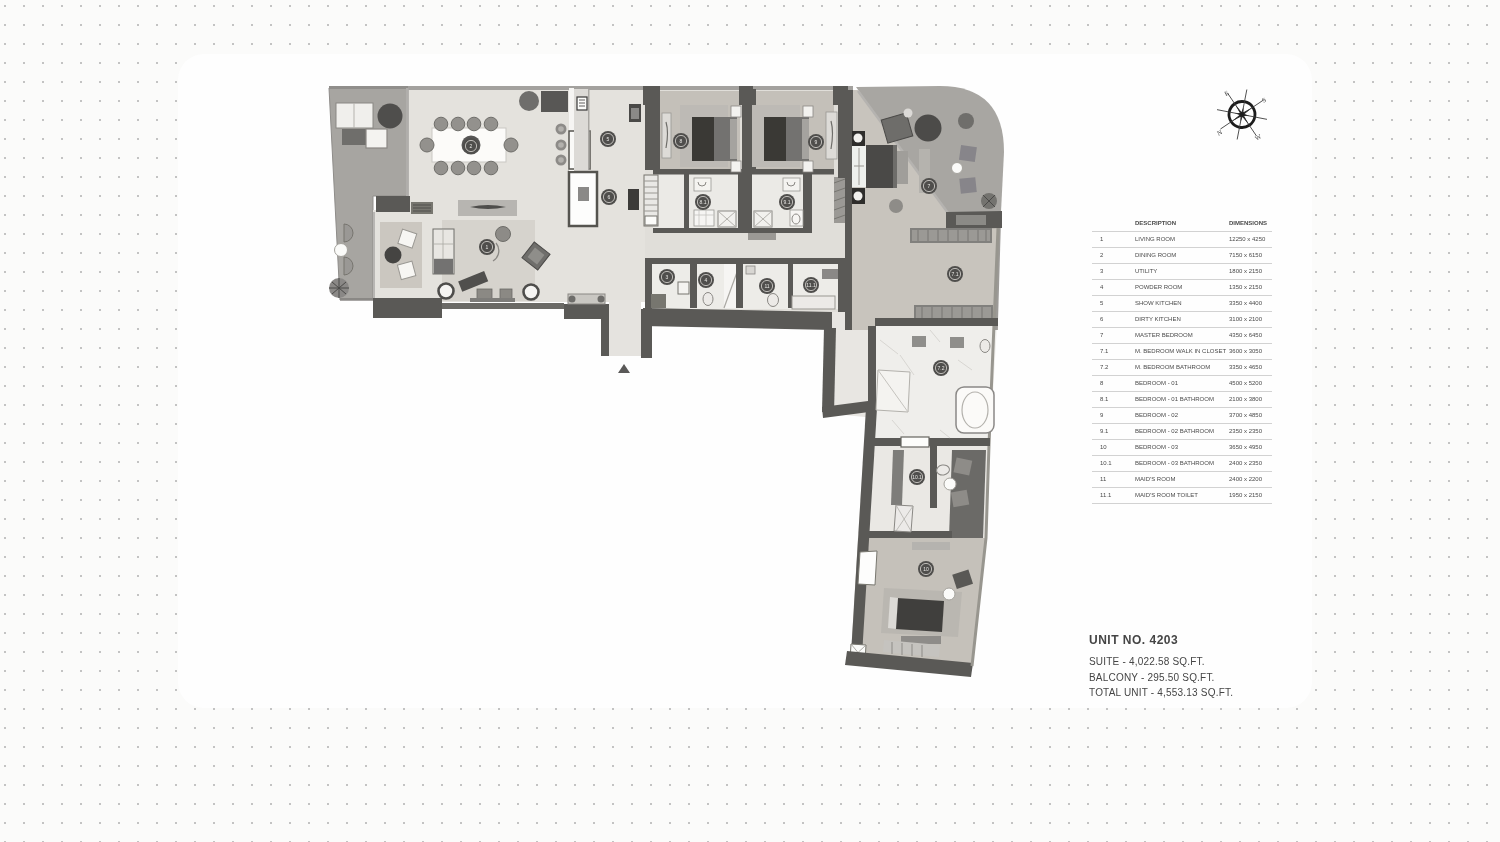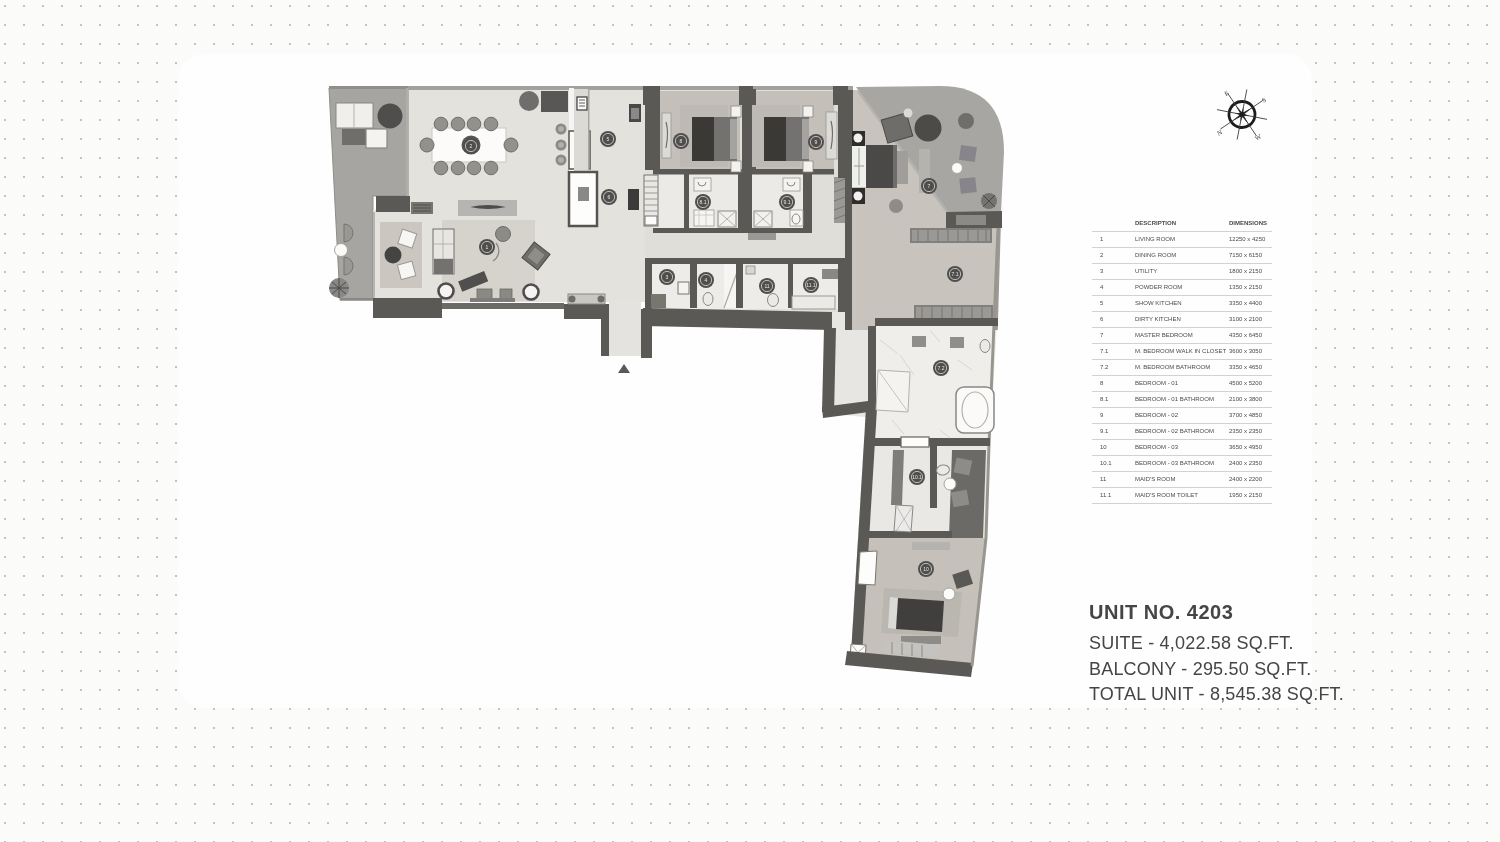--- a/index.html
+++ b/index.html
@@ -10,23 +10,23 @@
        background-size:19px 19px;}
   .whitebox{position:absolute;left:178px;top:54px;width:1134px;height:654px;
        background:#fefefe;border-radius:26px;}
   .tablewrap{position:absolute;left:1092px;top:216px;width:180px;color:#4a4a4a;}
   .trow{position:relative;height:15px;border-bottom:0.8px solid #d2d2d2;font-size:6px;line-height:15px;}
   .thead{font-weight:bold;}
   .c1{position:absolute;left:8px;top:0;}
   .c2{position:absolute;left:43px;top:0;}
   .c3{position:absolute;left:137px;top:0;}
   .unitinfo{position:absolute;left:1089px;top:601px;color:#454545;}
-  .unitno{font-size:20px;font-weight:bold;letter-spacing:0.5px;}
+  .unitno{font-size:12px;font-weight:bold;letter-spacing:0.5px;margin-top:32px;}
   svg text{-webkit-font-smoothing:antialiased;}
-  .unitline{font-size:18px;margin-top:4.6px;letter-spacing:0.2px;}
+  .unitline{font-size:10px;margin-top:4.6px;letter-spacing:0.2px;}
 </style>
 </head>
 <body>
 
 <div class="whitebox"></div>
 
 <div class="tablewrap">
   <div class="trow thead">
       <span class="c2">DESCRIPTION</span>
       <span class="c3">DIMENSIONS</span>
@@ -115,21 +115,21 @@
       <span class="c1">11.1</span>
       <span class="c2">MAID'S ROOM TOILET</span>
       <span class="c3">1950 x 2150</span>
     </div>
 </div>
 
 <div class="unitinfo">
   <div class="unitno">UNIT NO. 4203</div>
   <div class="unitline" style="margin-top:9px;">SUITE - 4,022.58 SQ.FT.</div>
   <div class="unitline">BALCONY - 295.50 SQ.FT.</div>
-  <div class="unitline">TOTAL UNIT - 8,545.38 SQ.FT.</div>
+  <div class="unitline">TOTAL UNIT - 4,553.13 SQ.FT.</div>
 </div>
 
 <svg width="1500" height="842" viewBox="0 0 1500 842" style="position:absolute;left:0;top:0;" xmlns="http://www.w3.org/2000/svg">
 
 <rect x="408" y="88" width="240" height="214" fill="#e4e2dd"></rect>
 
 <rect x="609" y="300" width="32" height="56" fill="#e5e3df"></rect>
 
 <polygon points="329,88 408,88 408,196 373,196 373,300 340,300" fill="#a7a5a1" stroke="#8e8c89" stroke-width="1"></polygon>
 

